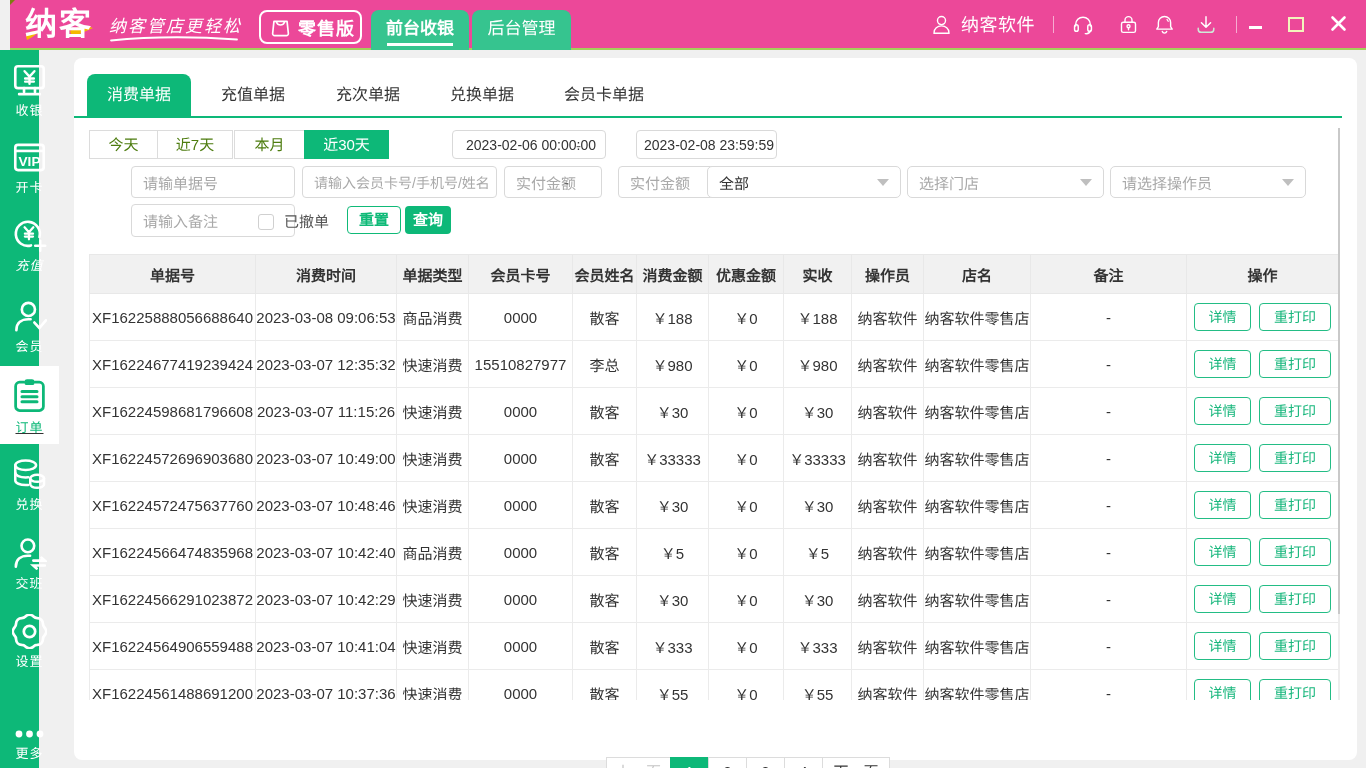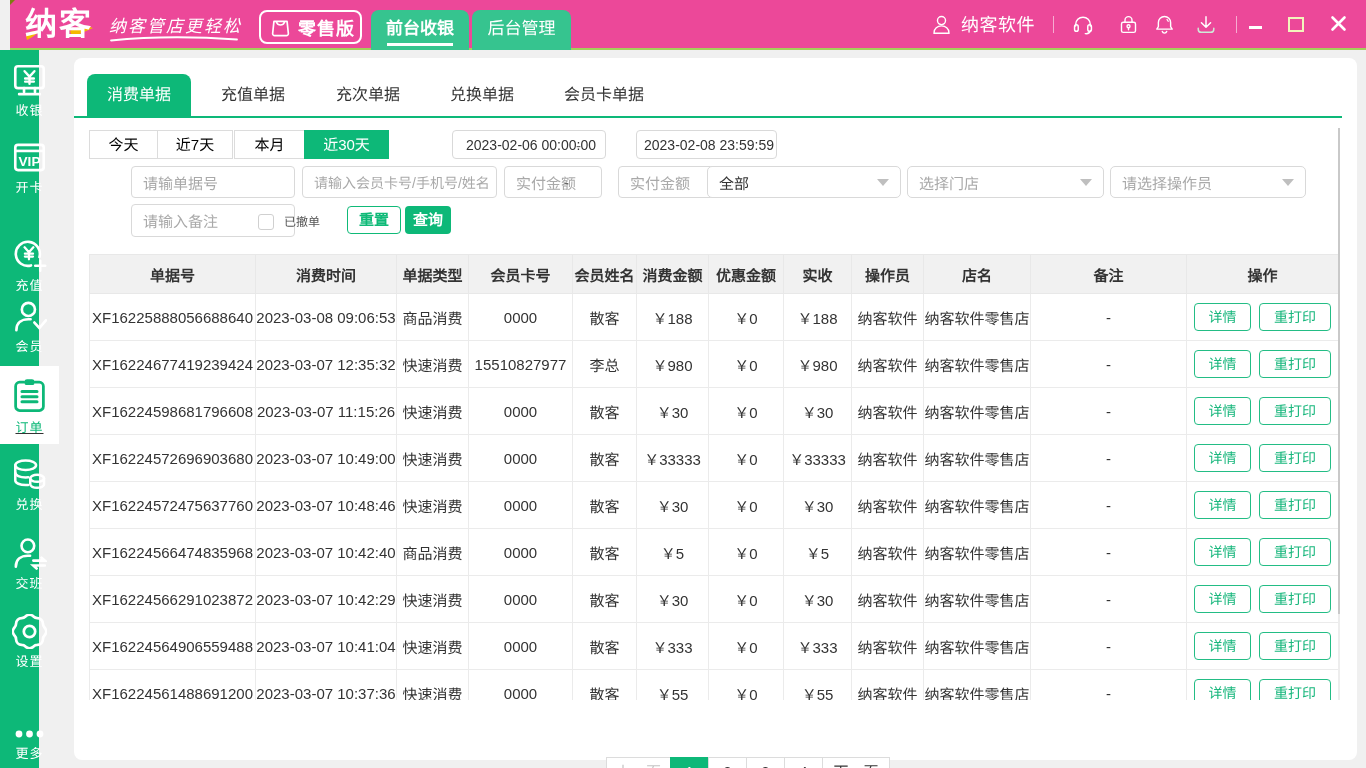--- a/index.html
+++ b/index.html
@@ -25,29 +25,29 @@
 .sitem{position:absolute;left:0;width:59px;text-align:center;color:#fff;}
 .sitem .lbl{font-size:13px;margin-top:2px;letter-spacing:1px;}
 .sitem svg{display:block;margin:0 auto;}
 #sactive{position:absolute;left:0;top:366px;width:59px;height:78px;background:#fff;text-decoration:underline;}
 
 #card{position:absolute;left:74px;top:58px;width:1283px;height:702px;background:#fff;border-radius:8px;}
 #tababar .ctab{position:absolute;top:23px;font-size:16px;color:#333;}
 #ctab-active{position:absolute;left:13px;top:16px;width:104px;height:42px;background:#0db878;border-radius:8px 8px 0 0;color:#fff;font-size:16px;text-align:center;line-height:42px;}
 #greenline{position:absolute;left:0;top:58px;width:1268px;height:2px;background:#0db878;}
 
-.fbtn{height:29px;border:1px solid #dcdcdc;background:#fff;font-size:15px;color:#000000;text-align:center;line-height:27px;position:absolute;top:72px;}
+.fbtn{height:29px;border:1px solid #dcdcdc;background:#fff;font-size:15px;color:#4d7c0f;text-align:center;line-height:27px;position:absolute;top:72px;}
 .fbtn.on{background:#0db878;color:#fff;border-color:#0db878;}
 .finput{position:absolute;border:1px solid #d9d9d9;border-radius:4px;background:#fff;font-size:15px;color:#a9a9a9;padding-left:11px;display:flex;align-items:center;white-space:nowrap;overflow:hidden;margin-left:43px;}
 .finput.dark{color:#333;}
 .fdash{position:absolute;font-size:15px;color:#666;}
 .sel{position:absolute;border:1px solid #d9d9d9;border-radius:5px;background:#fff;font-size:15px;padding-left:11px;display:flex;align-items:center;margin-left:28px;}
 .sel .caret{position:absolute;right:11px;top:12px;width:0;height:0;border-left:6px solid transparent;border-right:6px solid transparent;border-top:7px solid #bfbfbf;}
 #cbx{position:absolute;left:184px;top:156px;width:16px;height:16px;border:1px solid #d0d0d0;border-radius:3px;background:#fff;}
-#cbxlbl{position:absolute;left:210px;top:156px;font-size:12px;color:#555;line-height:16px;}
+#cbxlbl{position:absolute;left:210px;top:156px;font-size:15px;color:#555;line-height:16px;}
 #btnreset{position:absolute;left:273px;top:148px;width:54px;height:28px;border:1px solid #0fba78;border-radius:4px;color:#0fba78;font-size:15px;font-weight:bold;text-align:center;line-height:26px;background:#fff;}
 #btnquery{position:absolute;left:331px;top:148px;width:46px;height:28px;border-radius:4px;background:#0db878;color:#fff;font-size:15px;font-weight:bold;text-align:center;line-height:28px;}
 
 #twrap{position:absolute;left:15px;top:196px;width:1249px;height:446px;overflow:hidden;}
 table{border-collapse:collapse;table-layout:fixed;width:1248px;font-size:15px;}
 th{background:#f1f1f1;font-weight:bold;color:#333;height:39px;border:1px solid #e8e8e8;text-align:center;font-size:15px;}
 td{height:47px;border:1px solid #ebebeb;text-align:center;color:#333;background:#fff;padding:0;}
 .rowbtn{display:inline-block;height:28px;border:1px solid #23bd85;border-radius:4px;color:#19b77d;font-size:14px;line-height:26px;text-align:center;background:#fff;}
 .bd{width:57px;margin-right:8px;}
 .bp{width:72px;}
@@ -128,21 +128,21 @@
     <div class="lbl">收银</div>
   </div>
   <div class="sitem" style="top:90px;">
     <svg width="35" height="35" viewBox="0 0 32 32" fill="none" stroke="#fff" stroke-width="2.4">
       <rect x="3" y="4.5" width="26" height="23" rx="2.5"></rect>
       <path d="M3.5 10 H28.5"></path>
       <text x="16" y="24" text-anchor="middle" font-size="12.5" font-weight="bold" fill="#fff" stroke="none" font-family="Liberation Sans,sans-serif">VIP</text>
     </svg>
     <div class="lbl">开卡</div>
   </div>
-  <div class="sitem" style="top:188px;">
+  <div class="sitem" style="top:168px;font-style:italic;">
     <svg width="35" height="35" viewBox="0 0 32 32" fill="none" stroke="#fff" stroke-width="2.4" stroke-linecap="round">
       <path d="M17.35 25.1 A11 11 0 1 1 25.1 17.35"></path>
       <path d="M11.5 8.5 L15.5 13 M19.5 8.5 L15.5 13 M15.5 13 V19.5 M11.8 14.3 H19.2 M11.8 17 H19.2" stroke-width="2.1"></path>
       <path d="M25.8 20.8 V30 M21.2 25.4 H30.4" stroke-width="2.3"></path>
     </svg>
     <div class="lbl">充值</div>
   </div>
   <div class="sitem" style="top:249px;">
     <svg width="35" height="35" viewBox="0 0 32 32" fill="none" stroke="#fff" stroke-width="2.4" stroke-linecap="round">
       <circle cx="15" cy="9.5" r="6"></circle>

